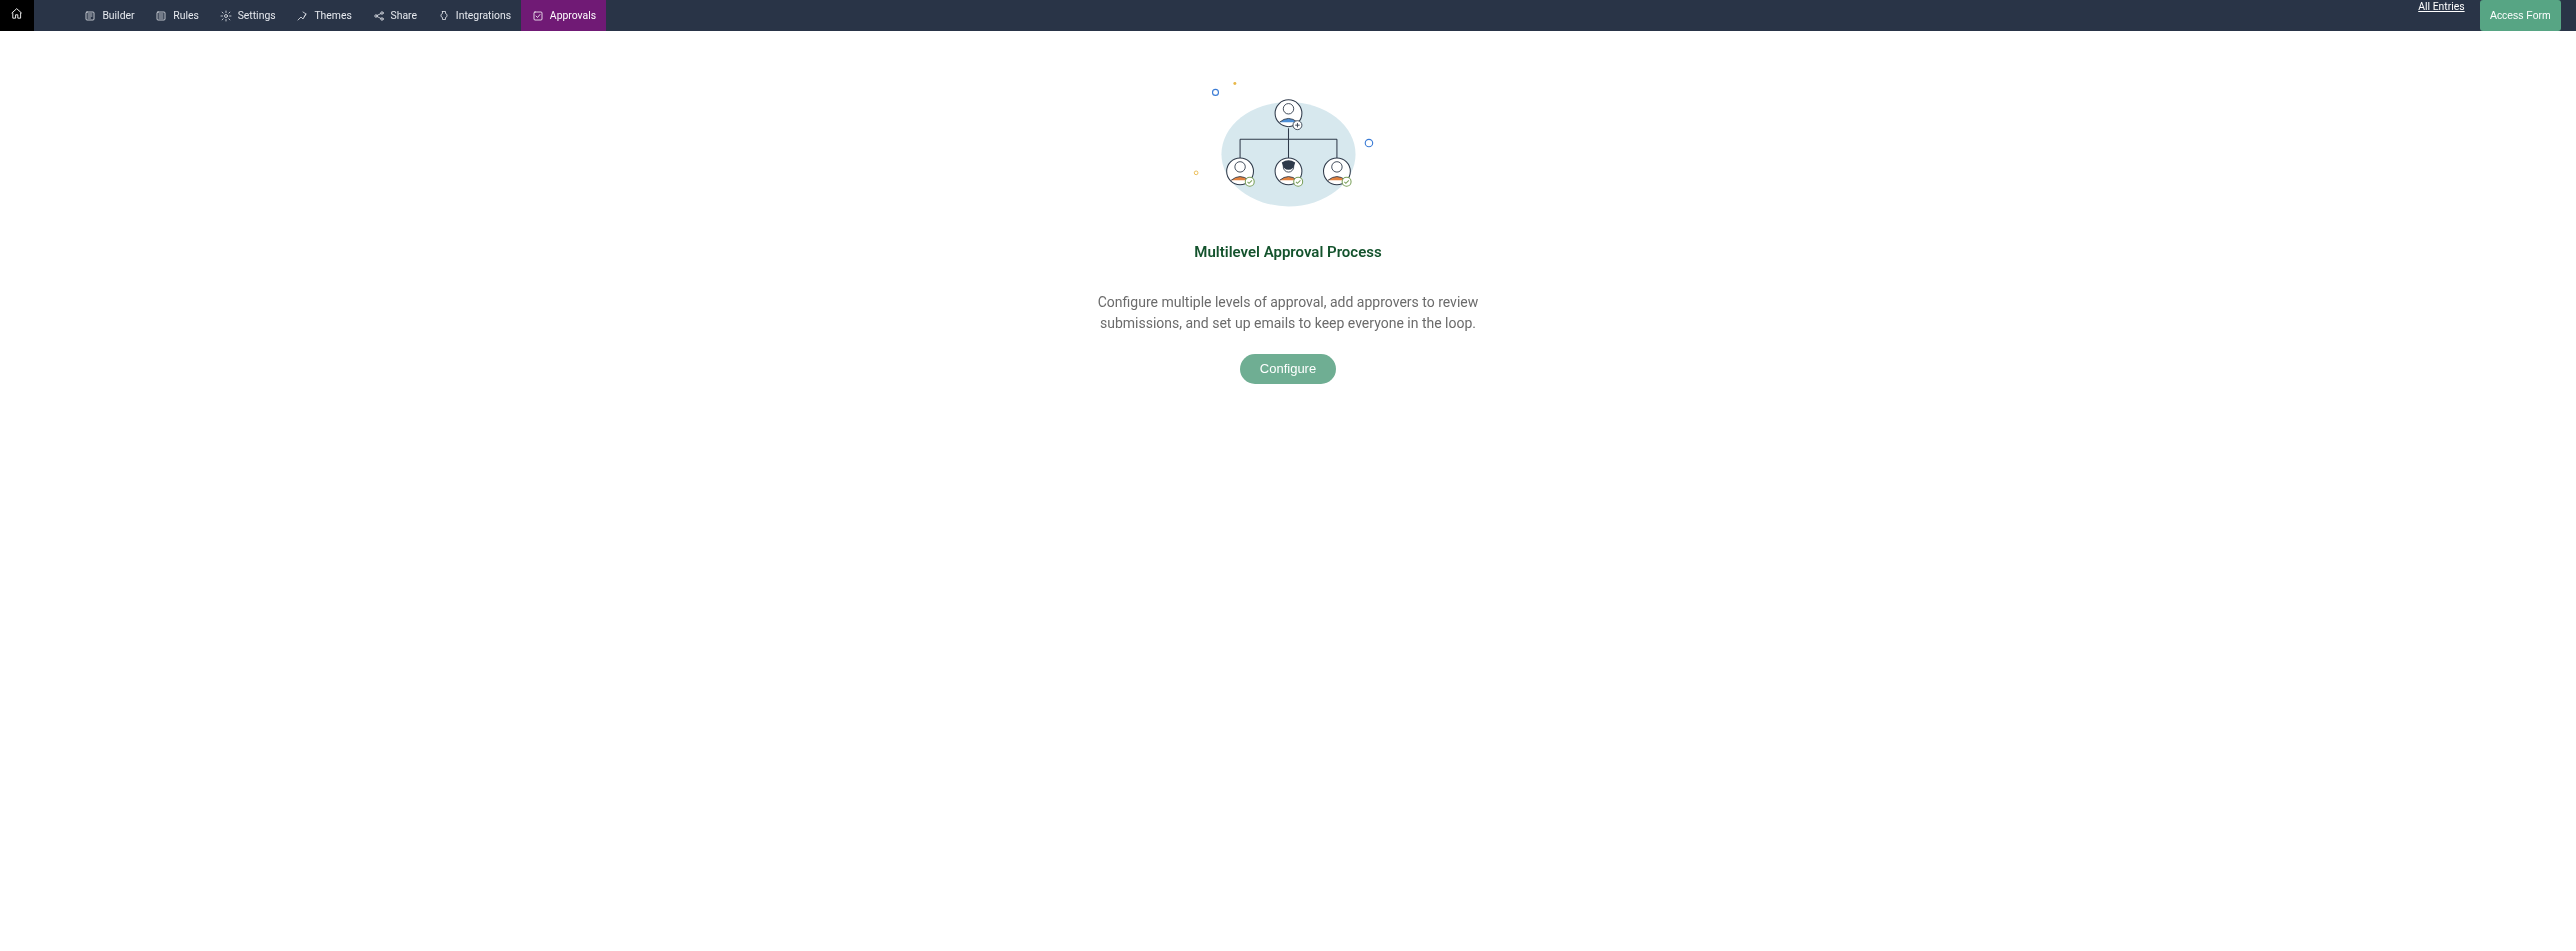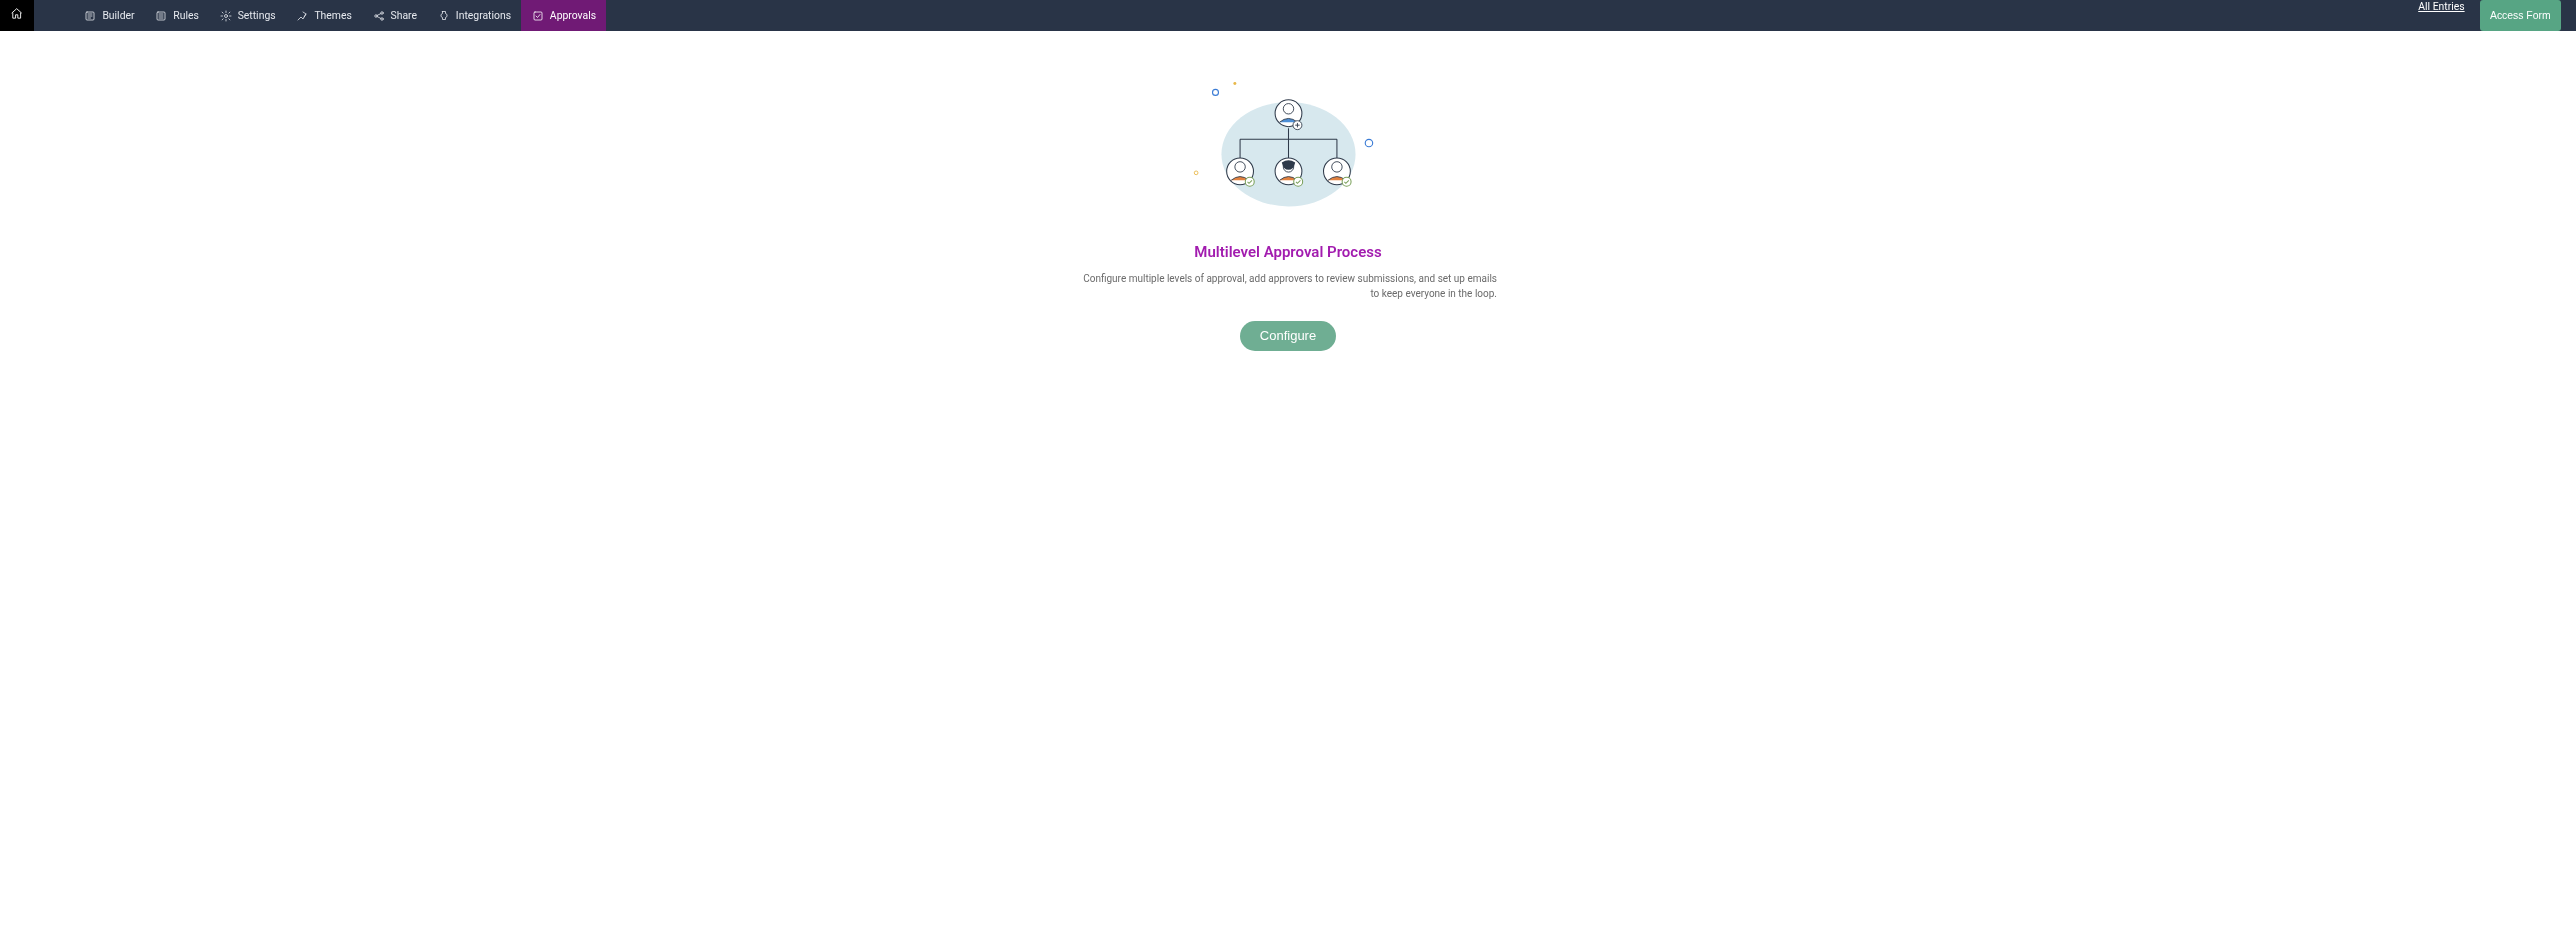--- a/index.html
+++ b/index.html
@@ -50,31 +50,32 @@
     display: flex;
     flex-direction: column;
     align-items: center;
     padding-top: 45px;
   }
   .illus-wrap { width: 209px; height: 149px; margin-bottom: 18px; }
   .illus-wrap svg { width: 100%; height: 100%; }
   .heading {
     font-size: 15px;
     font-weight: 600;
-    color: #a21caf;
+    color: #14532d;
     margin-bottom: 10.4px;
     text-align: center;
   }
   .subtext {
-    font-size: 10px;
+    font-size: 14px;
     color: #6b6b6b;
-    text-align: right;
+    text-align: center;
     max-width: 418px;
     line-height: 1.5;
     margin-bottom: 19.4px;
+    margin-top: 21px;
   }
   .btn-configure {
     background: #6fae93;
     color: #fff;
     border: none;
     border-radius: 745px;
     padding: 7.5px 19.4px;
     font-size: 13px;
     cursor: pointer;
   }

